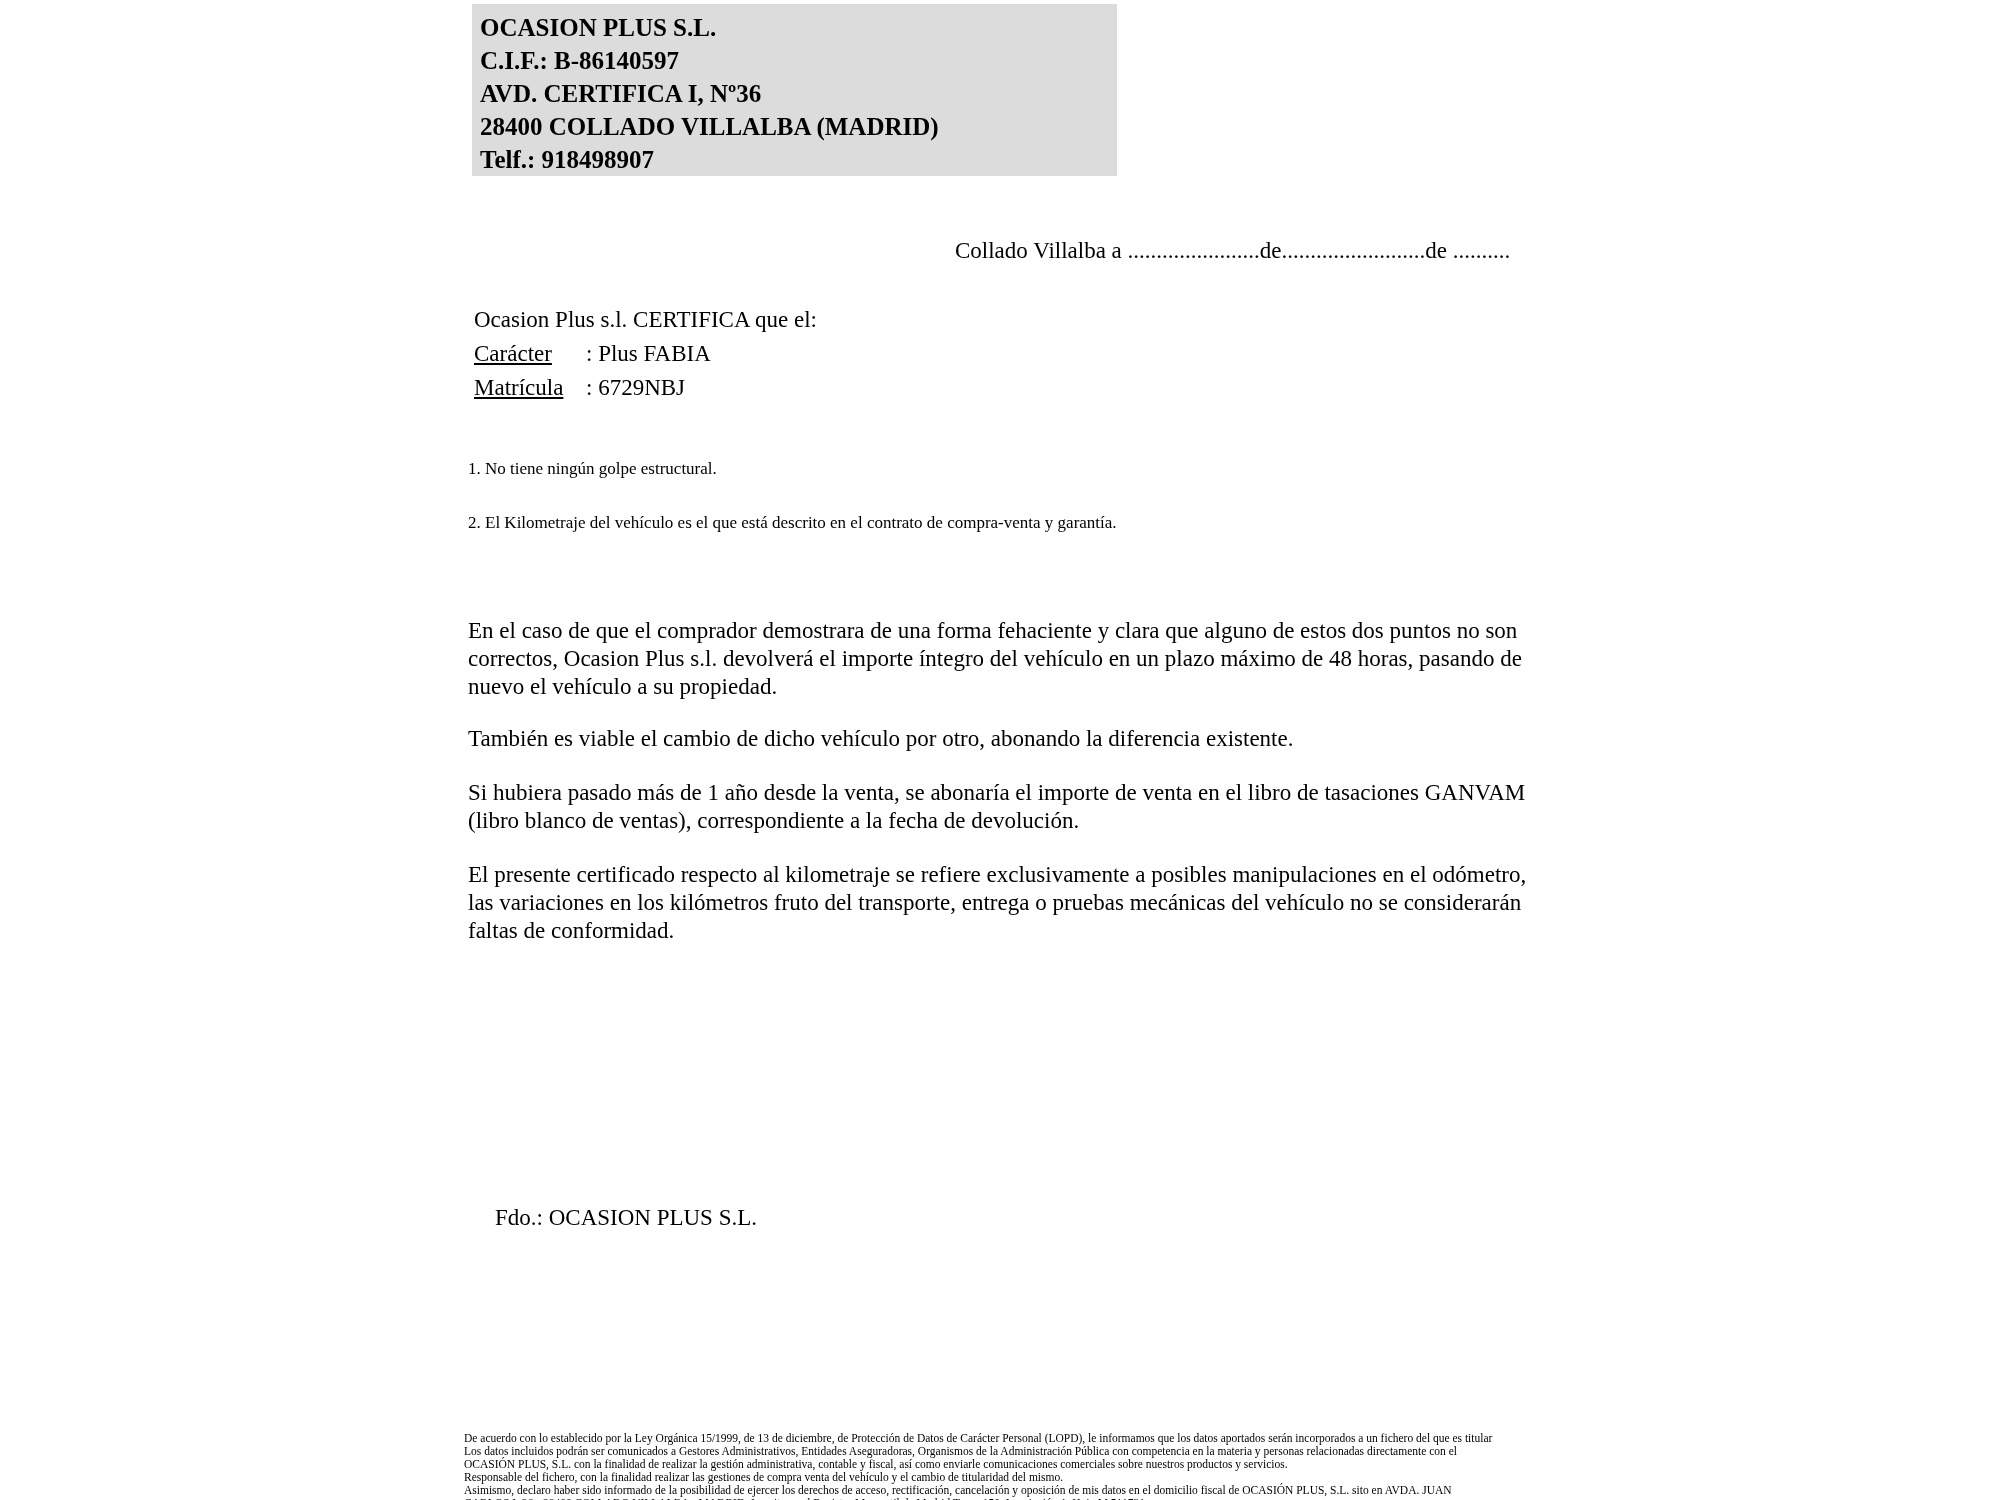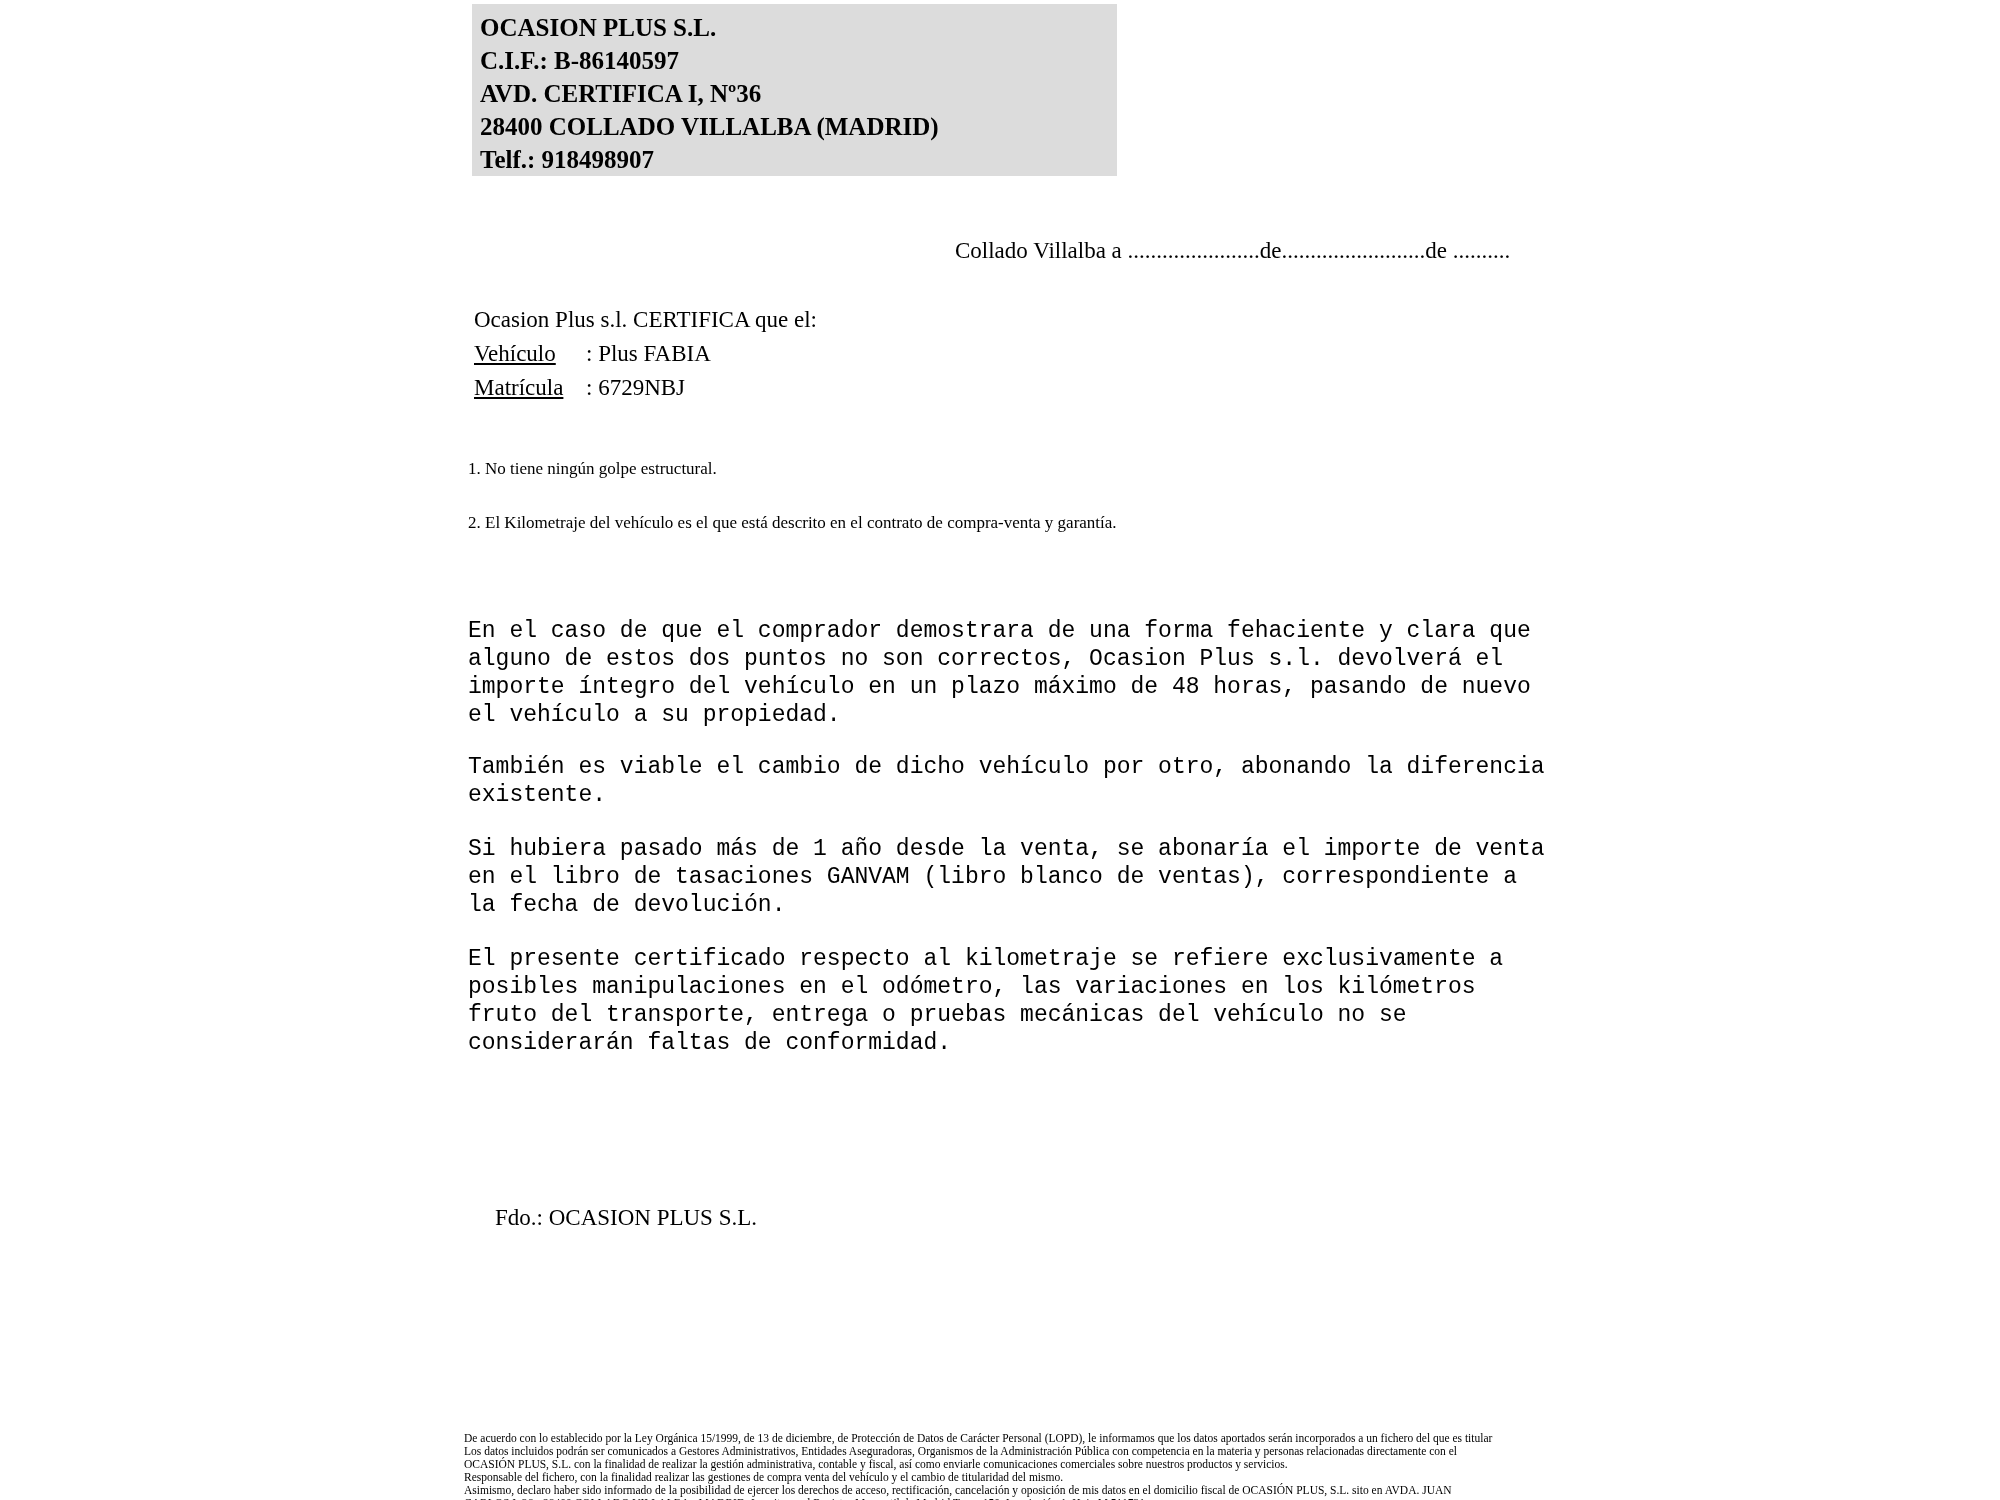--- a/index.html
+++ b/index.html
@@ -61,21 +61,21 @@
   .items-block .item + .item { margin-top: 26px; }
 
   .paragraphs-block {
     position: absolute;
     left: 468px;
     top: 617px;
     width: 1085px;
     font-size: 23px;
     line-height: 28px;
   }
-  .para { margin-bottom: 26px; font-family: Liberation Mono, monospace; }
+  .para { margin-bottom: 26px; }
 
   .signature-line {
     position: absolute;
     left: 468px;
     top: 1205px;
     font-size: 23px;
     white-space: nowrap;
     margin-left: 27px;
   }
 
@@ -100,21 +100,21 @@
     <div class="hline">AVD. CERTIFICA I, Nº36</div>
     <div class="hline">28400 COLLADO VILLALBA (MADRID)</div>
     <div class="hline">Telf.: 918498907</div>
   </div>
 
   <div class="date-line">Collado Villalba a .......................de.........................de ..........</div>
 
   <div class="certify-block">
     <div>Ocasion Plus s.l. CERTIFICA que el:</div>
     <div class="field-row">
-      <span class="field-label-wrap"><span class="field-label-text">Vehículo</span></span><span>:</span>&nbsp;<span>Plus FABIA</span>
+      <span class="field-label-wrap"><span class="field-label-text">Carácter</span></span><span>:</span>&nbsp;<span>Plus FABIA</span>
     </div>
     <div class="field-row">
       <span class="field-label-wrap"><span class="field-label-text">Matrícula</span></span><span>:</span>&nbsp;<span>6729NBJ</span>
     </div>
   </div>
 
   <div class="items-block">
     <div class="item">1. No tiene ningún golpe estructural.</div>
     <div class="item">2. El Kilometraje del vehículo es el que está descrito en el contrato de compra-venta y garantía.</div>
   </div>

